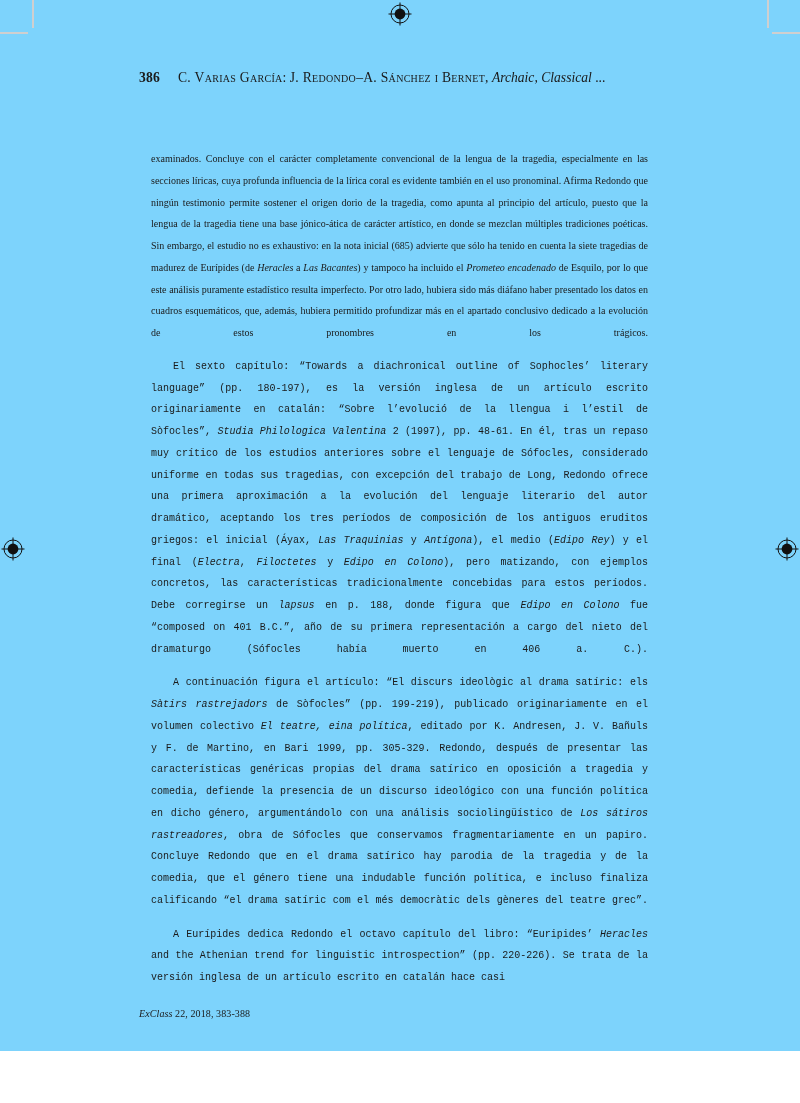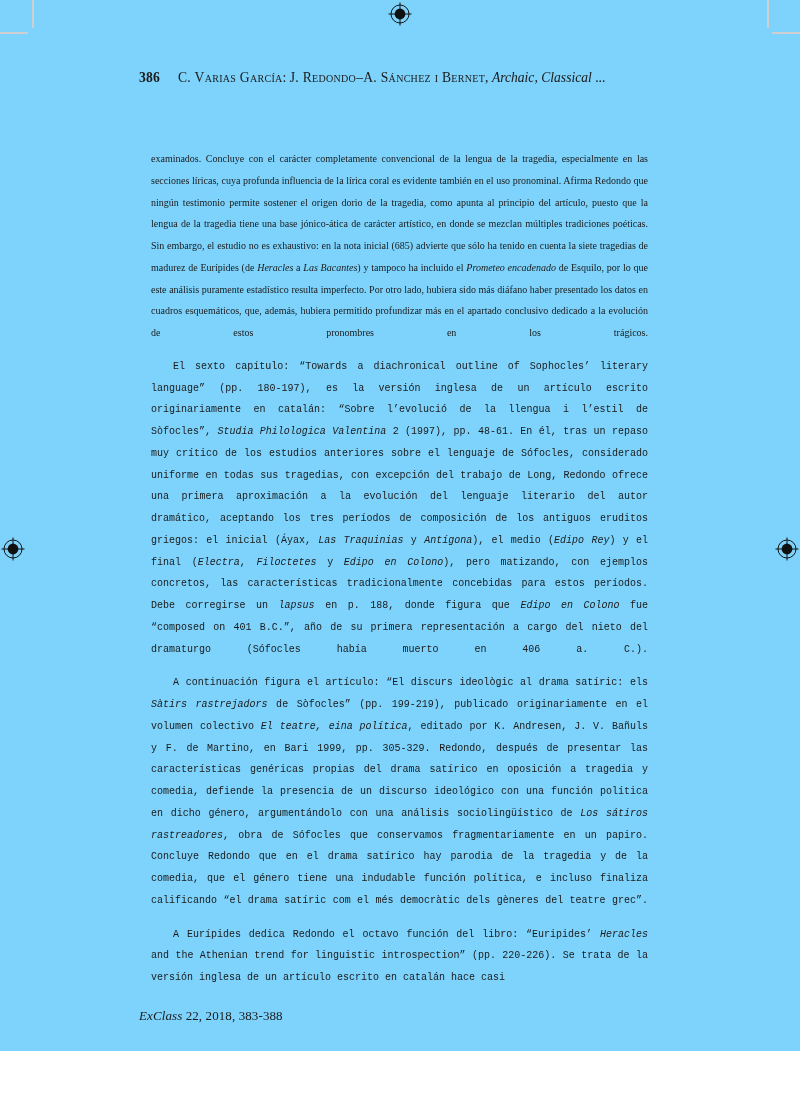--- a/index.html
+++ b/index.html
@@ -81,21 +81,21 @@
   }
   .body-block p.last-line-full {
     text-align-last: justify;
   }
 
   
   .footer {
     position: absolute;
     left: 139px;
     top: 1008px;
-    font-size: 13px;
+    font-size: 10px;
     color: #1a1a1a;
     letter-spacing: 0.1px;
   }
 </style>
 </head>
 <body>
 
 <div id="page">
 
   <div class="crop crop-v" style="left:32px; top:0; height:28px;"></div>
@@ -147,20 +147,20 @@
   </div>
 
   <div class="running-head">
     <span class="folio">386</span><span class="rh-text"><span class="sc">C. Varias García</span><span>: </span><span class="sc">J. Redondo–A. Sánchez i Bernet</span><span>, </span><span class="it">Archaic, Classical</span><span> ...</span></span>
   </div>
 
   <div class="body-block" id="body-block">
       <p class="last-line-full"><span>examinados. Concluye con el carácter completamente convencional de la lengua de la tragedia, especialmente en las secciones líricas, cuya profunda influencia de la lírica coral es evidente también en el uso pronominal. Afirma Redondo que ningún testimonio permite sostener el origen dorio de la tragedia, como apunta al principio del artículo, puesto que la lengua de la tragedia tiene una base jónico-ática de carácter artístico, en donde se mezclan múltiples tradiciones poéticas. Sin embargo, el estudio no es exhaustivo: en la nota inicial (685) advierte que sólo ha tenido en cuenta la siete tragedias de madurez de Eurípides (de </span><span class="it">Heracles</span><span> a </span><span class="it">Las Bacantes</span><span>) y tampoco ha incluido el </span><span class="it">Prometeo encadenado</span><span> de Esquilo, por lo que este análisis puramente estadístico resulta imperfecto. Por otro lado, hubiera sido más diáfano haber presentado los datos en cuadros esquemáticos, que, además, hubiera permitido profundizar más en el apartado conclusivo dedicado a la evolución de estos pronombres en los trágicos.</span></p>
       <p class="indent last-line-full"><span>El sexto capítulo: “Towards a diachronical outline of Sophocles’ literary language” (pp. 180-197), es la versión inglesa de un artículo escrito originariamente en catalán: “Sobre l’evolució de la llengua i l’estil de Sòfocles”, </span><span class="it">Studia Philologica Valentina</span><span> 2 (1997), pp. 48-61. En él, tras un repaso muy crítico de los estudios anteriores sobre el lenguaje de Sófocles, considerado uniforme en todas sus tragedias, con excepción del trabajo de Long, Redondo ofrece una primera aproximación a la evolución del lenguaje literario del autor dramático, aceptando los tres períodos de composición de los antiguos eruditos griegos: el inicial (Áyax, </span><span class="it">Las Traquinias</span><span> y </span><span class="it">Antígona</span><span>), el medio (</span><span class="it">Edipo Rey</span><span>) y el final (</span><span class="it">Electra</span><span>, </span><span class="it">Filoctetes</span><span> y </span><span class="it">Edipo en Colono</span><span>), pero matizando, con ejemplos concretos, las características tradicionalmente concebidas para estos períodos. Debe corregirse un </span><span class="it">lapsus</span><span> en p. 188, donde figura que </span><span class="it">Edipo en Colono</span><span> fue “composed on 401 B.C.”, año de su primera representación a cargo del nieto del dramaturgo (Sófocles había muerto en 406 a. C.).</span></p>
       <p class="indent last-line-full"><span>A continuación figura el artículo: “El discurs ideològic al drama satíric: els </span><span class="it">Sàtirs rastrejadors</span><span> de Sòfocles” (pp. 199-219), publicado originariamente en el volumen colectivo </span><span class="it">El teatre, eina política</span><span>, editado por K. Andresen, J. V. Bañuls y F. de Martino, en Bari 1999, pp. 305-329. Redondo, después de presentar las características genéricas propias del drama satírico en oposición a tragedia y comedia, defiende la presencia de un discurso ideológico con una función política en dicho género, argumentándolo con una análisis sociolingüístico de </span><span class="it">Los sátiros rastreadores</span><span>, obra de Sófocles que conservamos fragmentariamente en un papiro. Concluye Redondo que en el drama satírico hay parodia de la tragedia y de la comedia, que el género tiene una indudable función política, e incluso finaliza calificando “el drama satíric com el més democràtic dels gèneres del teatre grec”.</span></p>
-      <p class="indent"><span>A Eurípides dedica Redondo el octavo función del libro: “Euripides’ </span><span class="it">Heracles</span><span> and the Athenian trend for linguistic introspection” (pp. 220-226). Se trata de la versión inglesa de un artículo escrito en catalán hace casi</span></p>
+      <p class="indent"><span>A Eurípides dedica Redondo el octavo capítulo del libro: “Euripides’ </span><span class="it">Heracles</span><span> and the Athenian trend for linguistic introspection” (pp. 220-226). Se trata de la versión inglesa de un artículo escrito en catalán hace casi</span></p>
     </div>
 
   <div class="footer">
     <span class="it">ExClass</span><span> 22, 2018, 383-388</span>
   </div>
 
 </div>
 
 </body></html>

